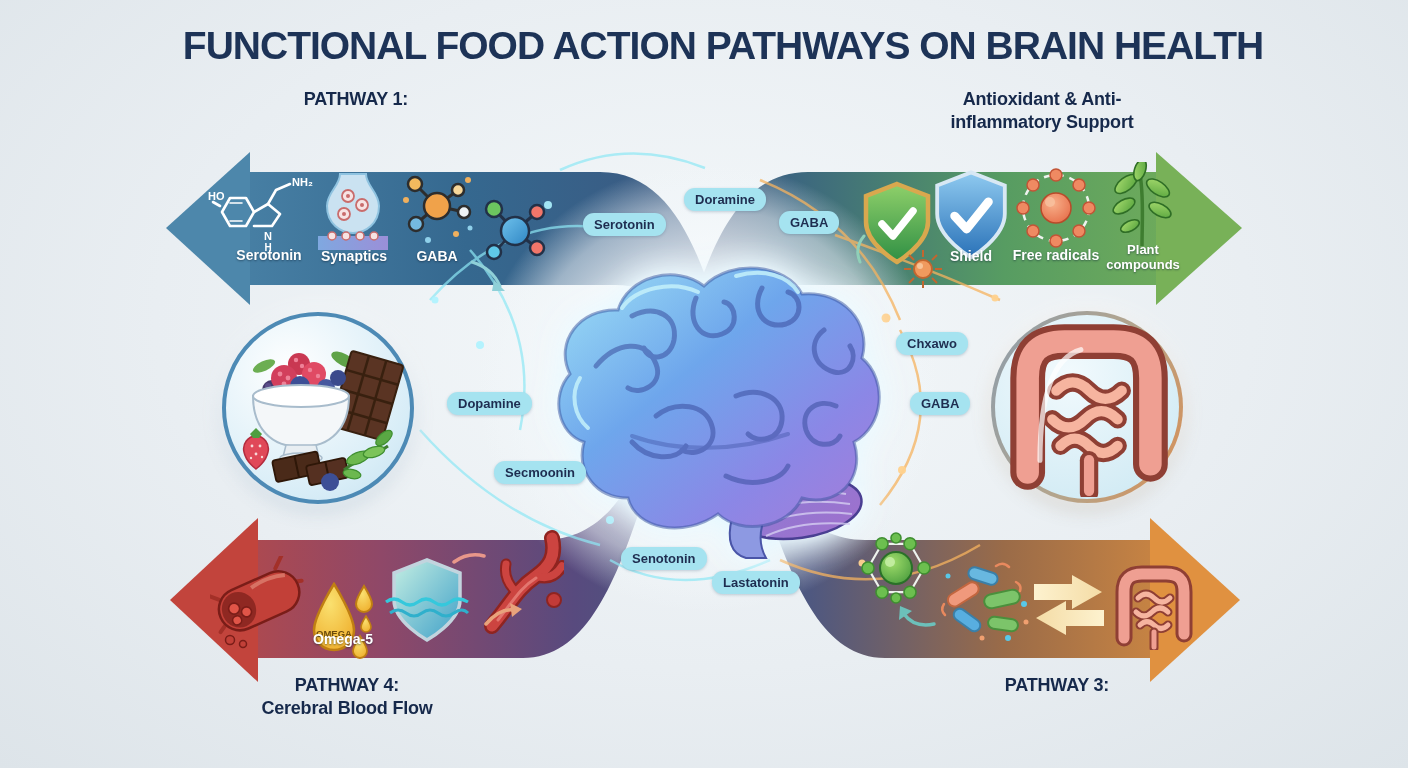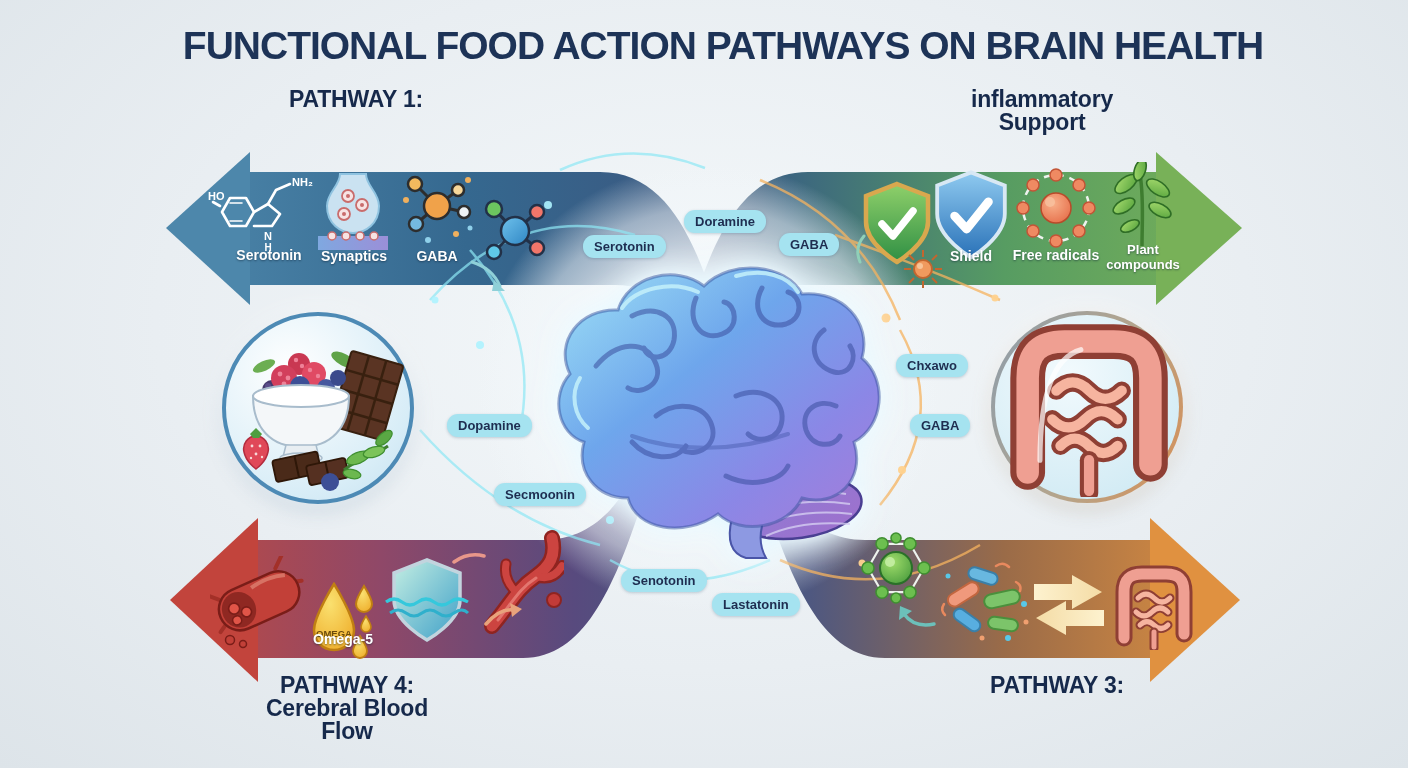--- a/index.html
+++ b/index.html
@@ -8,27 +8,27 @@
     background:radial-gradient(ellipse at 50% 42%, #f4f8fa 0%, #e9eef2 55%, #dde4e9 100%);
     font-family:"Liberation Sans",sans-serif;
   }
   .abs{position:absolute;}
   .title{
     position:absolute;left:0;top:24px;width:100%;text-align:center;
     color:#1d3357;font-weight:800;font-size:39px;letter-spacing:-1px;margin-left:19px;
   }
   .ph{
     position:absolute;text-align:center;color:#16294b;
-    font-weight:800;font-size:23px;line-height:23px;letter-spacing:-.2px;
+    font-weight:800;font-size:18px;line-height:23px;letter-spacing:-.2px;
   }
   .blk{display:block;}
   .pill{
     position:absolute;background:#a5e3f0;color:#1e2d50;
     font-weight:700;font-size:13px;padding:4px 11px;border-radius:11px;
-    box-shadow:0 1px 3px rgba(40,80,110,.25);white-space:nowrap;margin-top:22px;
+    box-shadow:0 1px 3px rgba(40,80,110,.25);white-space:nowrap;
   }
   .alabel{
     position:absolute;color:#ffffff;font-weight:700;font-size:14px;
     text-align:center;text-shadow:0 1px 2px rgba(10,30,50,.5);line-height:15px;
   }
   .glow{
     position:absolute;left:398px;top:88px;width:620px;height:600px;
     background:radial-gradient(closest-side, rgba(252,254,255,.97) 0%, rgba(248,251,253,.9) 35%, rgba(242,247,250,.55) 60%, rgba(240,245,249,0) 75%);
     pointer-events:none;
   }
@@ -595,20 +595,21 @@
 <div class="pill" style="left:621px;top:547px">Senotonin</div>
 <div class="pill" style="left:712px;top:571px">Lastatonin</div>
 
 <div class="title">FUNCTIONAL FOOD ACTION PATHWAYS ON BRAIN HEALTH</div>
 
 <div class="ph" style="left:236px;top:88px;width:240px">
   <span class="blk">PATHWAY 1:</span>
 </div>
 
 <div class="ph" style="left:930px;top:88px;width:224px">
+  <span class="blk">Antioxidant &amp; Anti-</span>
   <span class="blk">inflammatory Support</span>
 </div>
 
 <div class="ph" style="left:242px;top:674px;width:210px">
   <span class="blk">PATHWAY 4:</span>
   <span class="blk">Cerebral Blood Flow</span>
 </div>
 
 <div class="ph" style="left:917px;top:674px;width:280px">
   <span class="blk">PATHWAY 3:</span>

